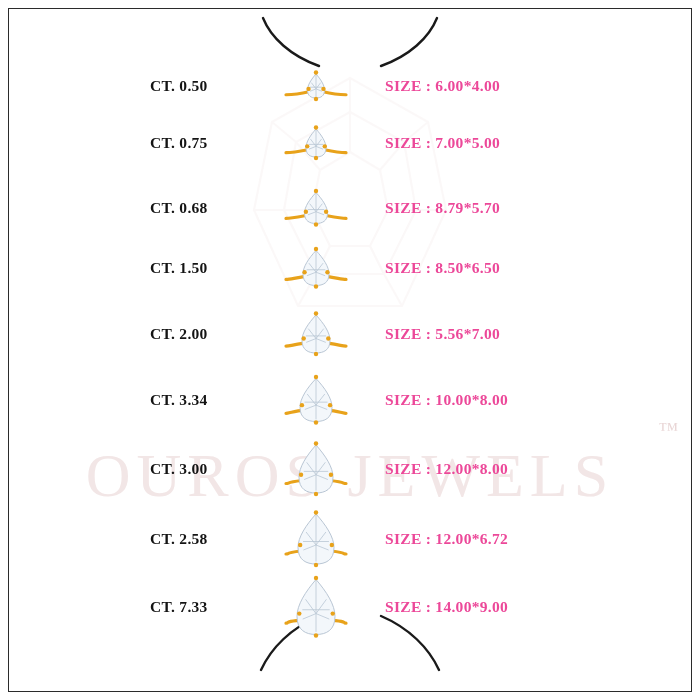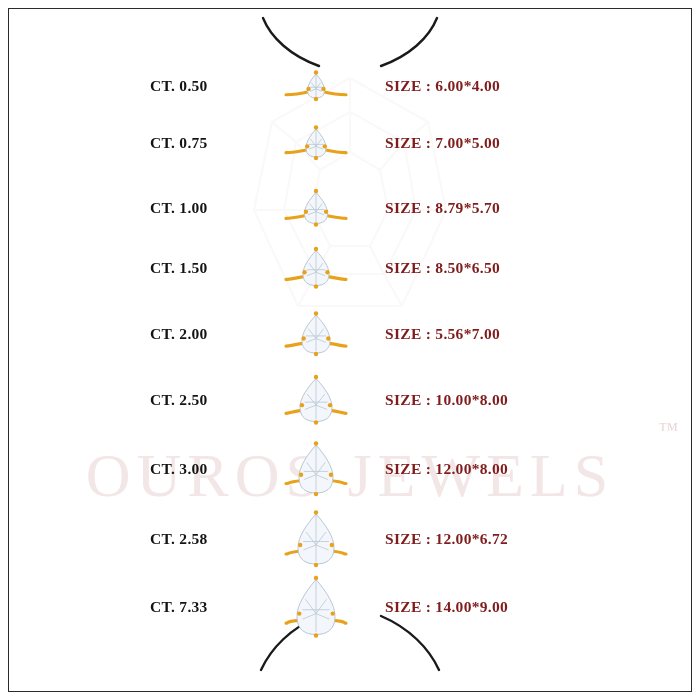--- a/index.html
+++ b/index.html
@@ -95,21 +95,21 @@
     transform: translateY(-50%);
     white-space: nowrap;
   }
   .size-label {
     position: absolute;
     left: 385px;
     width: 260px;
     text-align: left;
     font-size: 15.5px;
     font-weight: bold;
-    color: #7f1d1d;
+    color: #ec4899;
     letter-spacing: 0.3px;
     transform: translateY(-50%);
     white-space: nowrap;
   }
   .ring-wrap {
     position: absolute;
     left: 268px;
     width: 96px;
     transform: translateY(-50%);
     display: flex;
@@ -195,21 +195,21 @@
             <line x1="55" y1="31.16" x2="48" y2="28.36" stroke="#b9c6d4" stroke-width="0.8"></line>
             <circle cx="48" cy="9.5" r="2.2" fill="#e8a21a"></circle>
             <circle cx="39.2" cy="28.36" r="2.2" fill="#e8a21a"></circle>
             <circle cx="56.8" cy="28.36" r="2.2" fill="#e8a21a"></circle>
             <circle cx="48" cy="40" r="2.2" fill="#e8a21a"></circle>
           </svg>
         </div>
         <div class="size-label">SIZE : 7.00*5.00</div>
       </div>
       <div class="row" style="top: 208px;">
-        <div class="ct-label">CT. 1.00</div>
+        <div class="ct-label">CT. 0.68</div>
         <div class="ring-wrap">
           <svg width="96" height="51" viewBox="0 0 96 51">
             <path d="M38.34 32.94 C 27.3 34.94, 22 35.94, 18 35.94" fill="none" stroke="#e8a21a" stroke-width="3.2" stroke-linecap="round"></path>
             <path d="M57.66 32.94 C 68.7 34.94, 74 35.94, 78 35.94" fill="none" stroke="#e8a21a" stroke-width="3.2" stroke-linecap="round"></path>
             <path d="M 48 10 C 54.325 16.82, 59.5 24.259999999999998, 59.5 30.77 C 59.5 38.519999999999996, 54.325 41, 48 41 C 41.675 41, 36.5 38.519999999999996, 36.5 30.77 C 36.5 24.259999999999998, 41.675 16.82, 48 10 Z" fill="#f3f7fb" stroke="#b9c6d4" stroke-width="1"></path>
             <line x1="48" y1="10" x2="48" y2="39.45" stroke="#b9c6d4" stroke-width="0.8"></line>
             <line x1="39.72" y1="27.05" x2="56.28" y2="27.05" stroke="#b9c6d4" stroke-width="0.8"></line>
             <line x1="41.675" y1="21.16" x2="48" y2="29.22" stroke="#b9c6d4" stroke-width="0.8"></line>
             <line x1="54.325" y1="21.16" x2="48" y2="29.22" stroke="#b9c6d4" stroke-width="0.8"></line>
             <line x1="39.95" y1="32.32" x2="48" y2="29.22" stroke="#b9c6d4" stroke-width="0.8"></line>
@@ -258,21 +258,21 @@
             <line x1="57.8" y1="37.36" x2="48" y2="33.56" stroke="#b9c6d4" stroke-width="0.8"></line>
             <circle cx="48" cy="8.5" r="2.2" fill="#e8a21a"></circle>
             <circle cx="35.68" cy="33.56" r="2.2" fill="#e8a21a"></circle>
             <circle cx="60.32" cy="33.56" r="2.2" fill="#e8a21a"></circle>
             <circle cx="48" cy="49" r="2.2" fill="#e8a21a"></circle>
           </svg>
         </div>
         <div class="size-label">SIZE : 5.56*7.00</div>
       </div>
       <div class="row" style="top: 400px;">
-        <div class="ct-label">CT. 2.50</div>
+        <div class="ct-label">CT. 3.34</div>
         <div class="ring-wrap">
           <svg width="96" height="63" viewBox="0 0 96 63">
             <path d="M34.56 41.82 C 19.2 43.82, 22 44.82, 18 44.82" fill="none" stroke="#e8a21a" stroke-width="3.2" stroke-linecap="round"></path>
             <path d="M61.44 41.82 C 76.8 43.82, 74 44.82, 78 44.82" fill="none" stroke="#e8a21a" stroke-width="3.2" stroke-linecap="round"></path>
             <path d="M 48 10 C 56.8 19.46, 64 29.78, 64 38.81 C 64 49.56, 56.8 53, 48 53 C 39.2 53, 32 49.56, 32 38.81 C 32 29.78, 39.2 19.46, 48 10 Z" fill="#f3f7fb" stroke="#b9c6d4" stroke-width="1"></path>
             <line x1="48" y1="10" x2="48" y2="50.85" stroke="#b9c6d4" stroke-width="0.8"></line>
             <line x1="36.480000000000004" y1="33.650000000000006" x2="59.519999999999996" y2="33.650000000000006" stroke="#b9c6d4" stroke-width="0.8"></line>
             <line x1="39.2" y1="25.479999999999997" x2="48" y2="36.66" stroke="#b9c6d4" stroke-width="0.8"></line>
             <line x1="56.8" y1="25.479999999999997" x2="48" y2="36.66" stroke="#b9c6d4" stroke-width="0.8"></line>
             <line x1="36.8" y1="40.959999999999994" x2="48" y2="36.66" stroke="#b9c6d4" stroke-width="0.8"></line>

